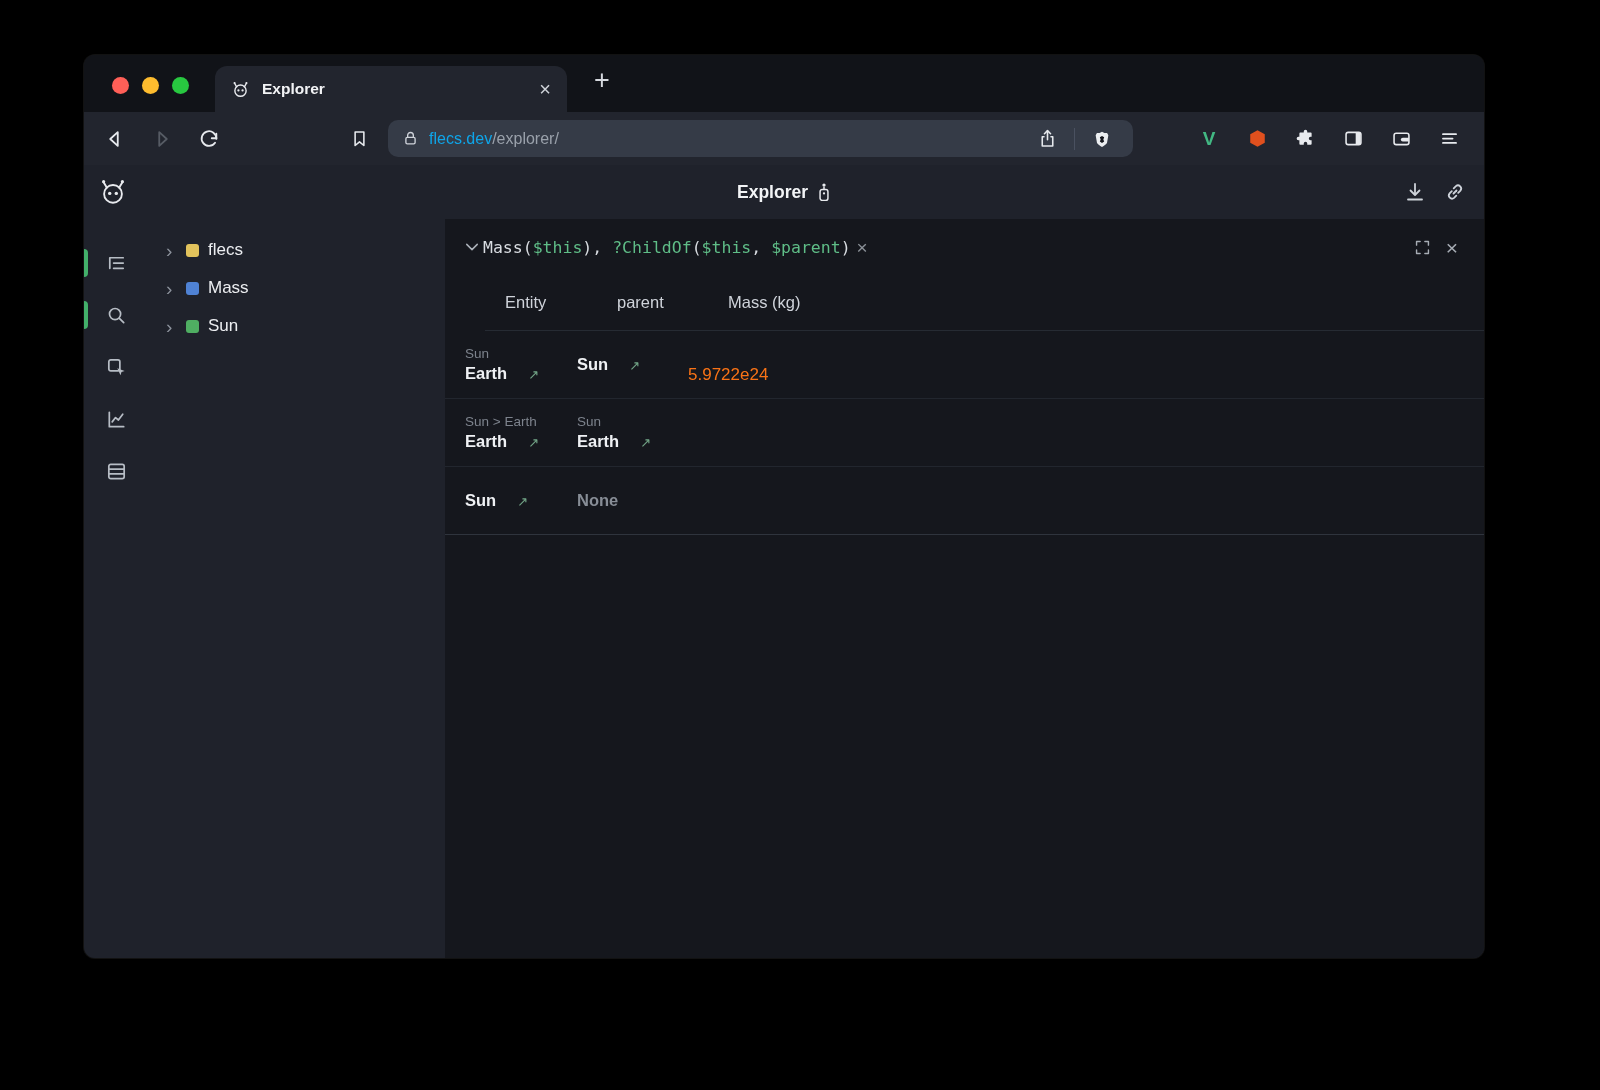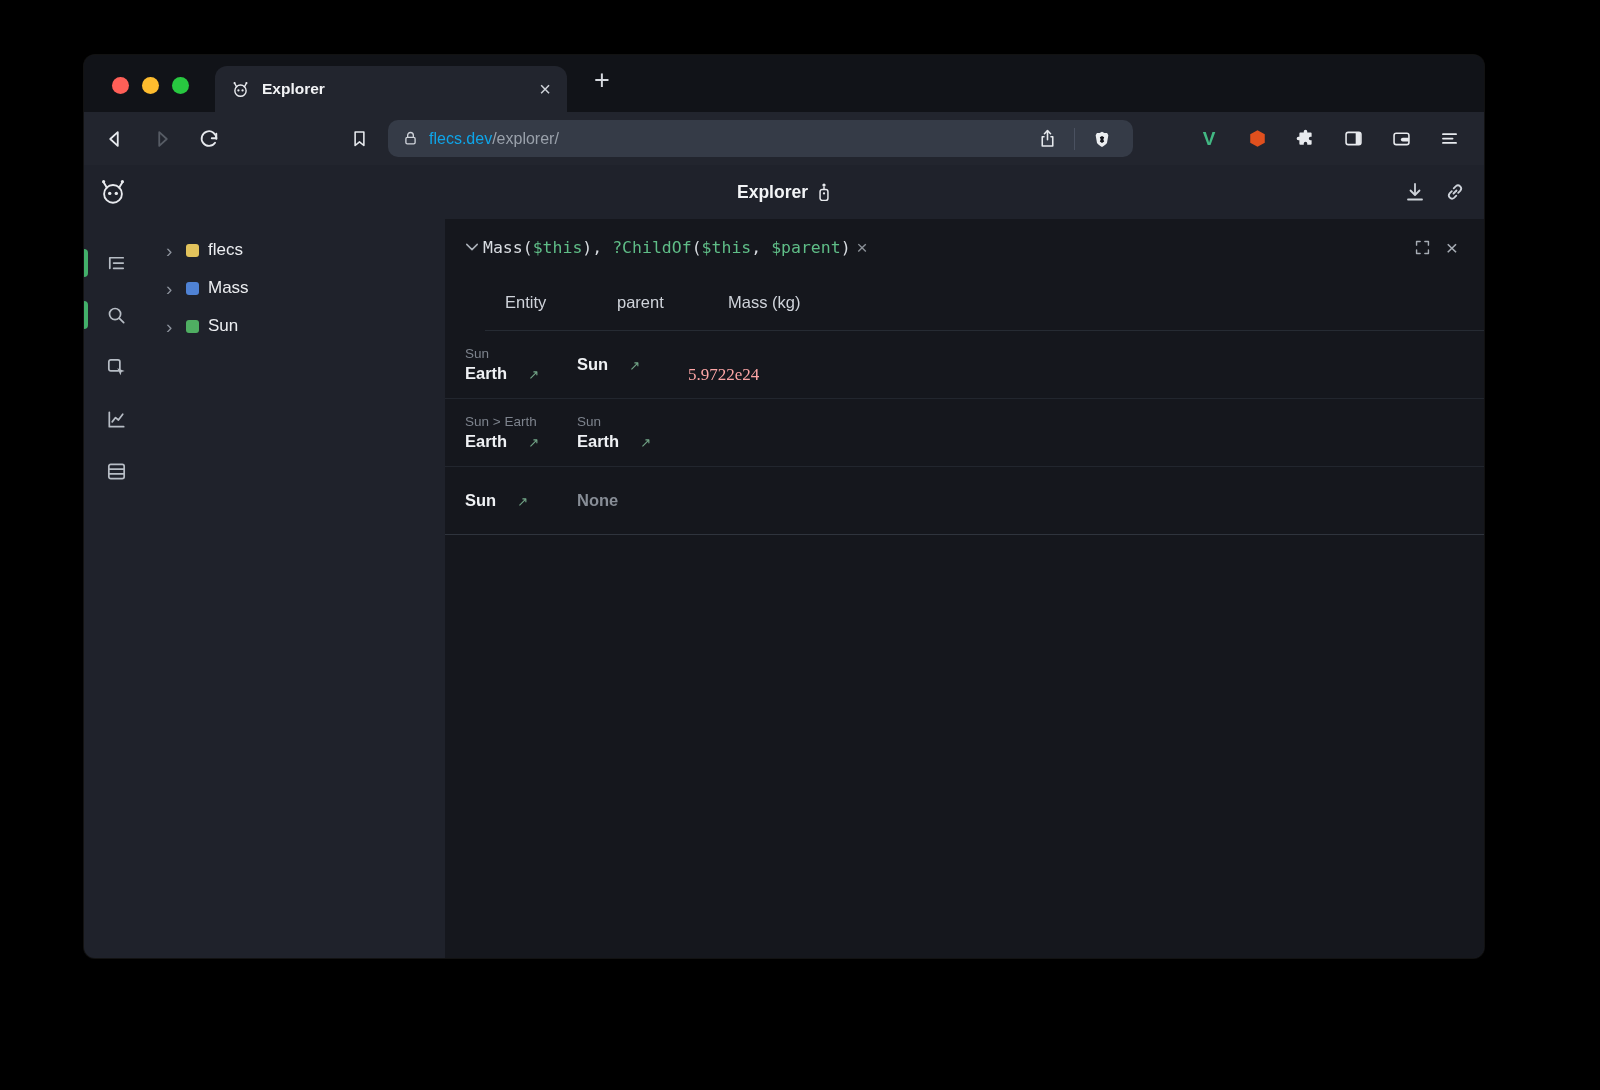--- a/index.html
+++ b/index.html
@@ -73,21 +73,21 @@
   .trow { height:68px; flex:none; display:flex; border-bottom:1px solid #22262e; }
   .trow.last { border-bottom:1px solid #2f343d; }
   .cell { display:flex; flex-direction:column; justify-content:center; }
   .cell.entity { width:132px; padding-left:20px; }
   .cell.parent { width:111px; }
   .cell.mass { flex:1; }
   .epath { font-size:13.5px; color:#7d838d; margin-bottom:3px; }
   .ename { font-size:16.5px; font-weight:600; color:#eff1f4; display:flex; align-items:flex-end; gap:21px; }
   .lnk { font-size:13px; color:#71a486; font-weight:400; position:relative; top:-1px; }
   .muted { color:#878d96; font-weight:700; font-size:16.5px; }
-  .mass-val { font-family:Liberation Serif, serif; font-size:17px; color:#fca5a5;margin-top:20px; }
+  .mass-val { font-family:Liberation Sans, sans-serif; font-size:17px; color:#f97316;margin-top:20px; }
 
   svg { display:block; }
 </style>
 </head>
 <body>
 
 <div class="window">
 
   <div class="tabstrip">
     <div class="lights">

